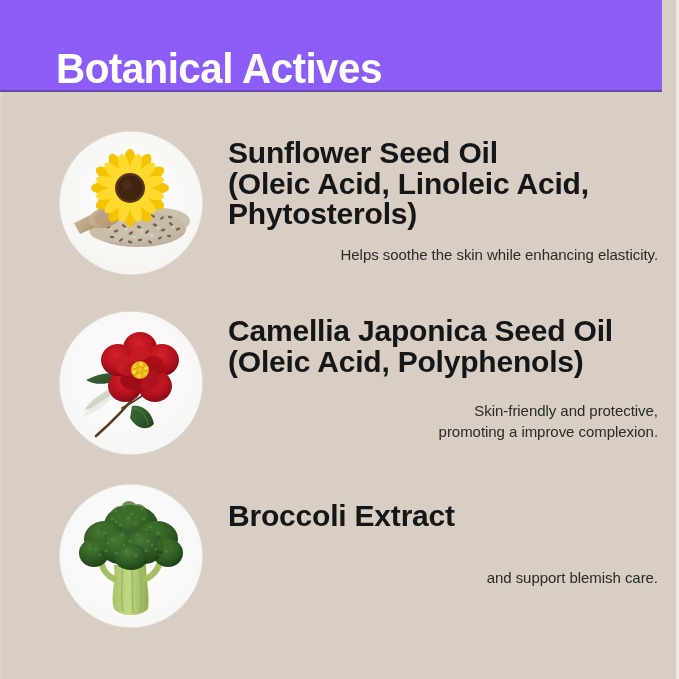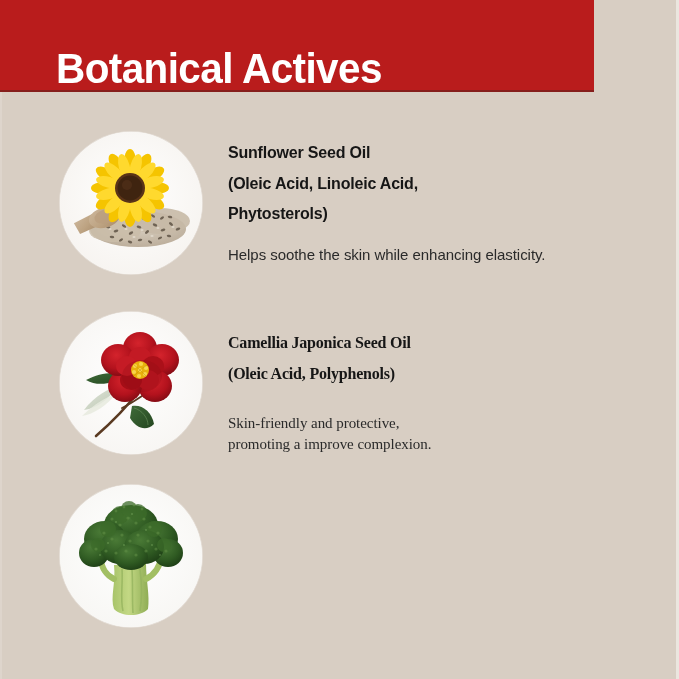--- a/index.html
+++ b/index.html
@@ -22,23 +22,23 @@
     background: #d8cec3;
     box-sizing: border-box;
     overflow: hidden;
   }
 
   
   .header-band {
     position: absolute;
     left: 0;
     top: 0;
-    width: 594px;
+    width: 662px;
     height: 92px;
-    background: #b91c1c;
+    background: #8b5cf6;
     box-sizing: border-box;
   }
   .header-band::after {
     content: "";
     position: absolute;
     left: 0;
     right: 0;
     bottom: 0;
     height: 2px;
     background: rgba(40,33,26,0.35);
@@ -102,37 +102,38 @@
   .thumb svg { display: block; width: 142px; height: 142px; }
 
   .text-col {
     position: absolute;
     left: 228px;
     top: 0;
     width: 430px;
   }
   .item-title {
     margin: 0;
-    font-size: 16px;
+    font-size: 30px;
     line-height: 30.5px;
     font-weight: bold;
     color: #161616;
     letter-spacing: -0.2px;
   }
   .item-desc {
     margin: 0;
     font-size: 15px;
     line-height: 20.5px;
     font-weight: normal;
     color: #2a2a2a;
     letter-spacing: -0.05px;
+    text-align: right;
   }
   .r1 .text-col { top: 6px; }
   .r1 .item-desc { margin-top: 15px; }
-  .r2 .text-col { top: 16px; font-family: Liberation Serif, serif; }
+  .r2 .text-col { top: 4px; }
   .r2 .item-desc { margin-top: 24px; }
   .r3 .text-col { top: 16px; }
   .r3 .item-desc { margin-top: 16px; }
 </style>
 </head>
 <body>
 
 <div class="poster">
 
   <div class="header-band">
@@ -420,21 +421,22 @@
           <circle cx="64" cy="60" r="1"></circle>
             <circle cx="92" cy="60" r="1"></circle>
           <circle cx="40" cy="70" r="1"></circle>
             <circle cx="100" cy="70" r="1"></circle>
         </g>
       </svg>
     </div>
 
     <div class="text-col">
       <h2 class="item-title">
-        <br>
+        <span>Broccoli Extract</span><br>
       </h2>
       <p class="item-desc">
         <br>
+        <span>and support blemish care.</span>
       </p>
     </div>
   </div>
 
 </div>
 
 </body></html>

